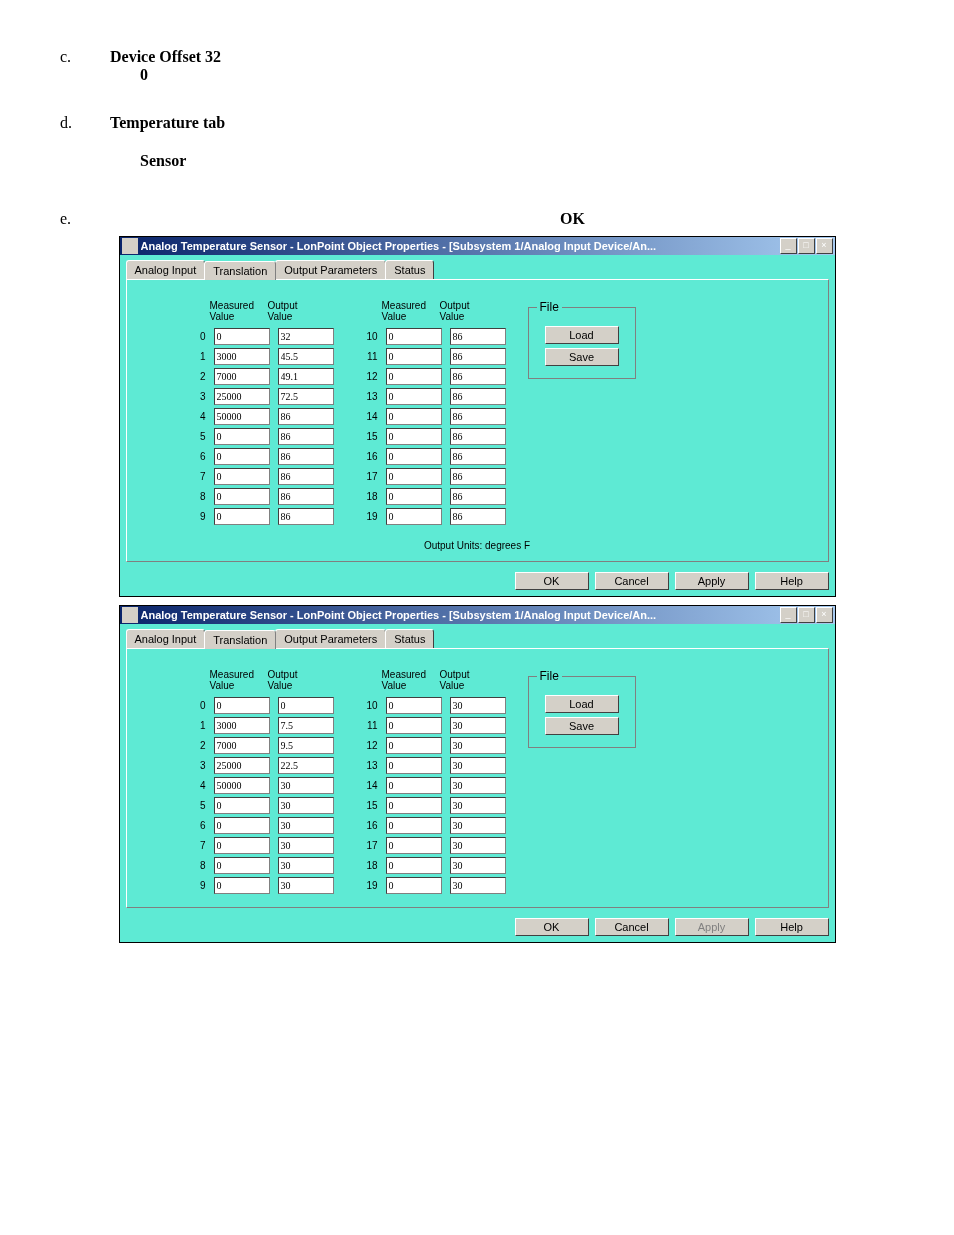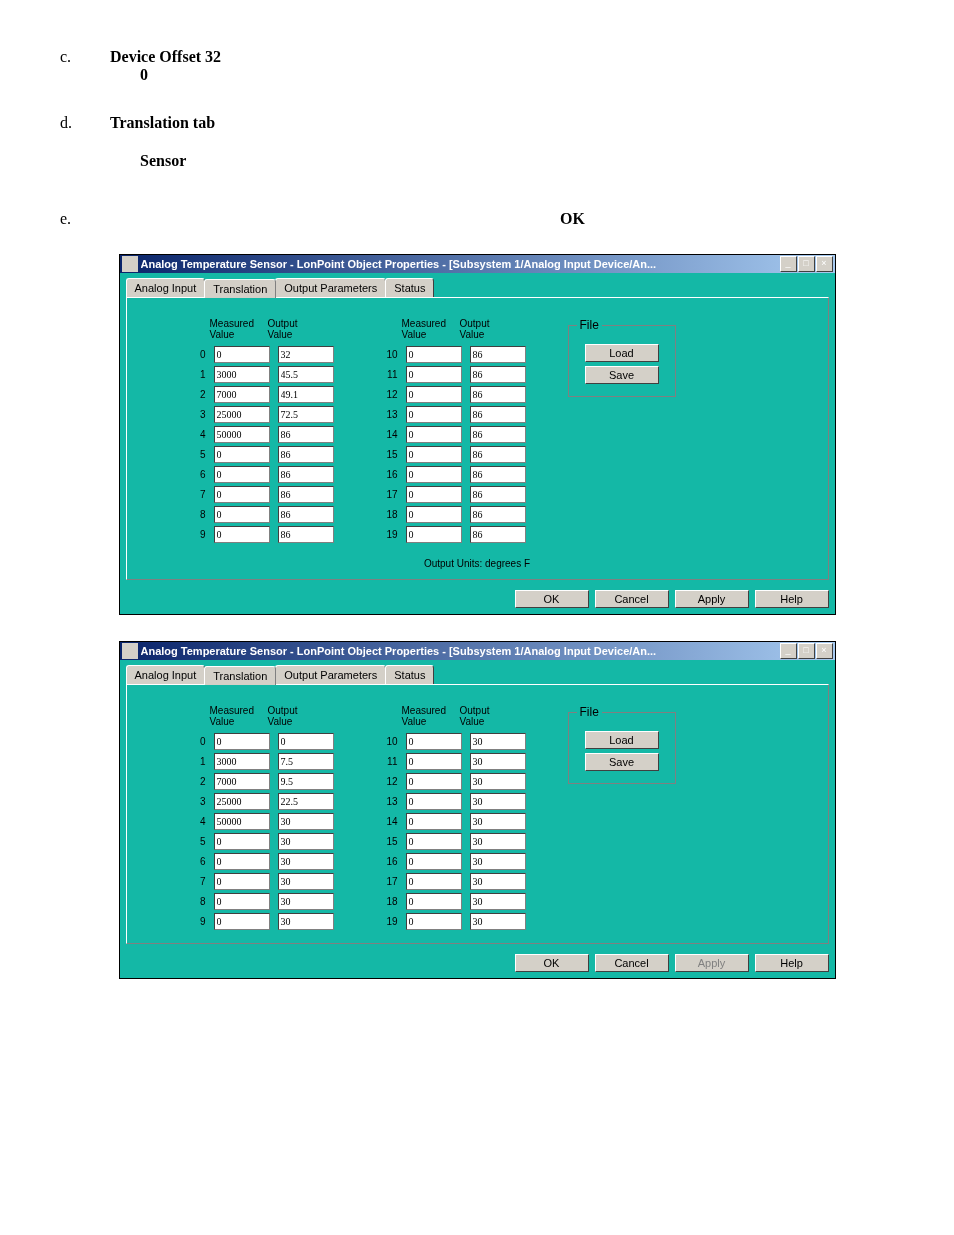--- a/index.html
+++ b/index.html
@@ -2,32 +2,32 @@
 <html><head>
 <meta charset="utf-8">
 <style>
 body{margin:0;font-family:Tahoma,Arial,sans-serif;font-size:11px;background:#fff;color:#000}
 .page{padding:40px 60px}
 .item{display:flex;margin:8px 0}
 .marker{width:50px;font-family:'Times New Roman',serif;font-size:16px}
 .item-content{font-family:'Times New Roman',serif;font-size:16px}
 .bold{font-weight:bold}
 .indent{margin-left:30px}
-.dialog{border:1px solid #000;background:#14b8a6;margin:26px auto;width:715px}
+.dialog{border:1px solid #000;background:#5eead4;margin:8px auto;width:715px}
 .titlebar{background:linear-gradient(to right,#0a246a,#a6caf0);color:#fff;display:flex;align-items:center;font-size:11px;height:18px;padding:0 2px}
 .titlebar .icon{width:16px;height:16px;margin-right:3px;display:inline-block;background:#d4d0c8}
 .titlebar .ttxt{flex:1;font-weight:bold;white-space:nowrap;overflow:hidden}
 .winbtns{display:flex;gap:1px}
 .winbtn{width:15px;height:14px;background:#d4d0c8;border:1px solid #fff;border-right-color:#404040;border-bottom-color:#404040;font-size:9px;line-height:12px;text-align:center;font-family:Marlett,Arial}
 .tabs{margin:5px 6px 0 6px;display:flex}
 .tab{padding:3px 8px;background:#d4d0c8;border:1px solid #808080;border-bottom:none;margin-right:-1px;border-top-left-radius:3px;border-top-right-radius:3px}
 .tab.active{border-color:#fff #808080 #d4d0c8 #fff;position:relative;top:1px;z-index:2}
 .tab.inactive{background:#d4d0c8;border-color:#fff #404040 #404040 #fff}
 .tabbody{margin:0 6px 6px 6px;border:1px solid #808080;border-top-color:#fff;border-left-color:#fff;padding:20px 15px 10px 15px}
-.cols{display:flex;gap:20px}
+.cols{display:flex;}
 .hdr{display:flex;gap:8px;margin-bottom:6px}
 .hdr .lbl{font-size:10px;text-align:left}
 .hdr .mv{width:50px;margin-left:18px}
 .hdr .ov{width:50px}
 .row{display:flex;align-items:center;gap:8px;margin-bottom:3px}
 .row .num{width:14px;text-align:right;font-size:10px}
 .tinput{width:50px;height:15px;border:1px solid #808080;border-top-color:#404040;border-left-color:#404040;background:#fff;padding:0 2px;font-size:10px;font-family:Tahoma}
 .fileset{border:1px solid #808080;padding:8px;width:90px}
 .fileset legend{font-size:12px;padding:0 3px}
 .btn{background:#d4d0c8;border:1px solid #fff;border-right-color:#404040;border-bottom-color:#404040;padding:2px 0;font-size:11px;cursor:default;text-align:center;width:72px;display:block}
@@ -45,21 +45,21 @@
   <div class="marker">c.</div>
   <div class="item-content">
     <div class="bold">Device Offset            32</div>
     <div class="bold indent">0</div>
   </div>
 </div>
 
 <div class="item" style="margin-top:30px">
   <div class="marker">d.</div>
   <div class="item-content">
-    <div><span class="bold">Translation tab</span></div>
+    <div><span class="bold">Temperature tab</span></div>
     <div class="bold indent" style="margin-top:20px">Sensor</div>
   </div>
 </div>
 
 <div class="item" style="margin-top:40px">
   <div class="marker">e.</div>
   <div class="oklabel">OK</div>
 </div>
 
 <div class="dialog">

